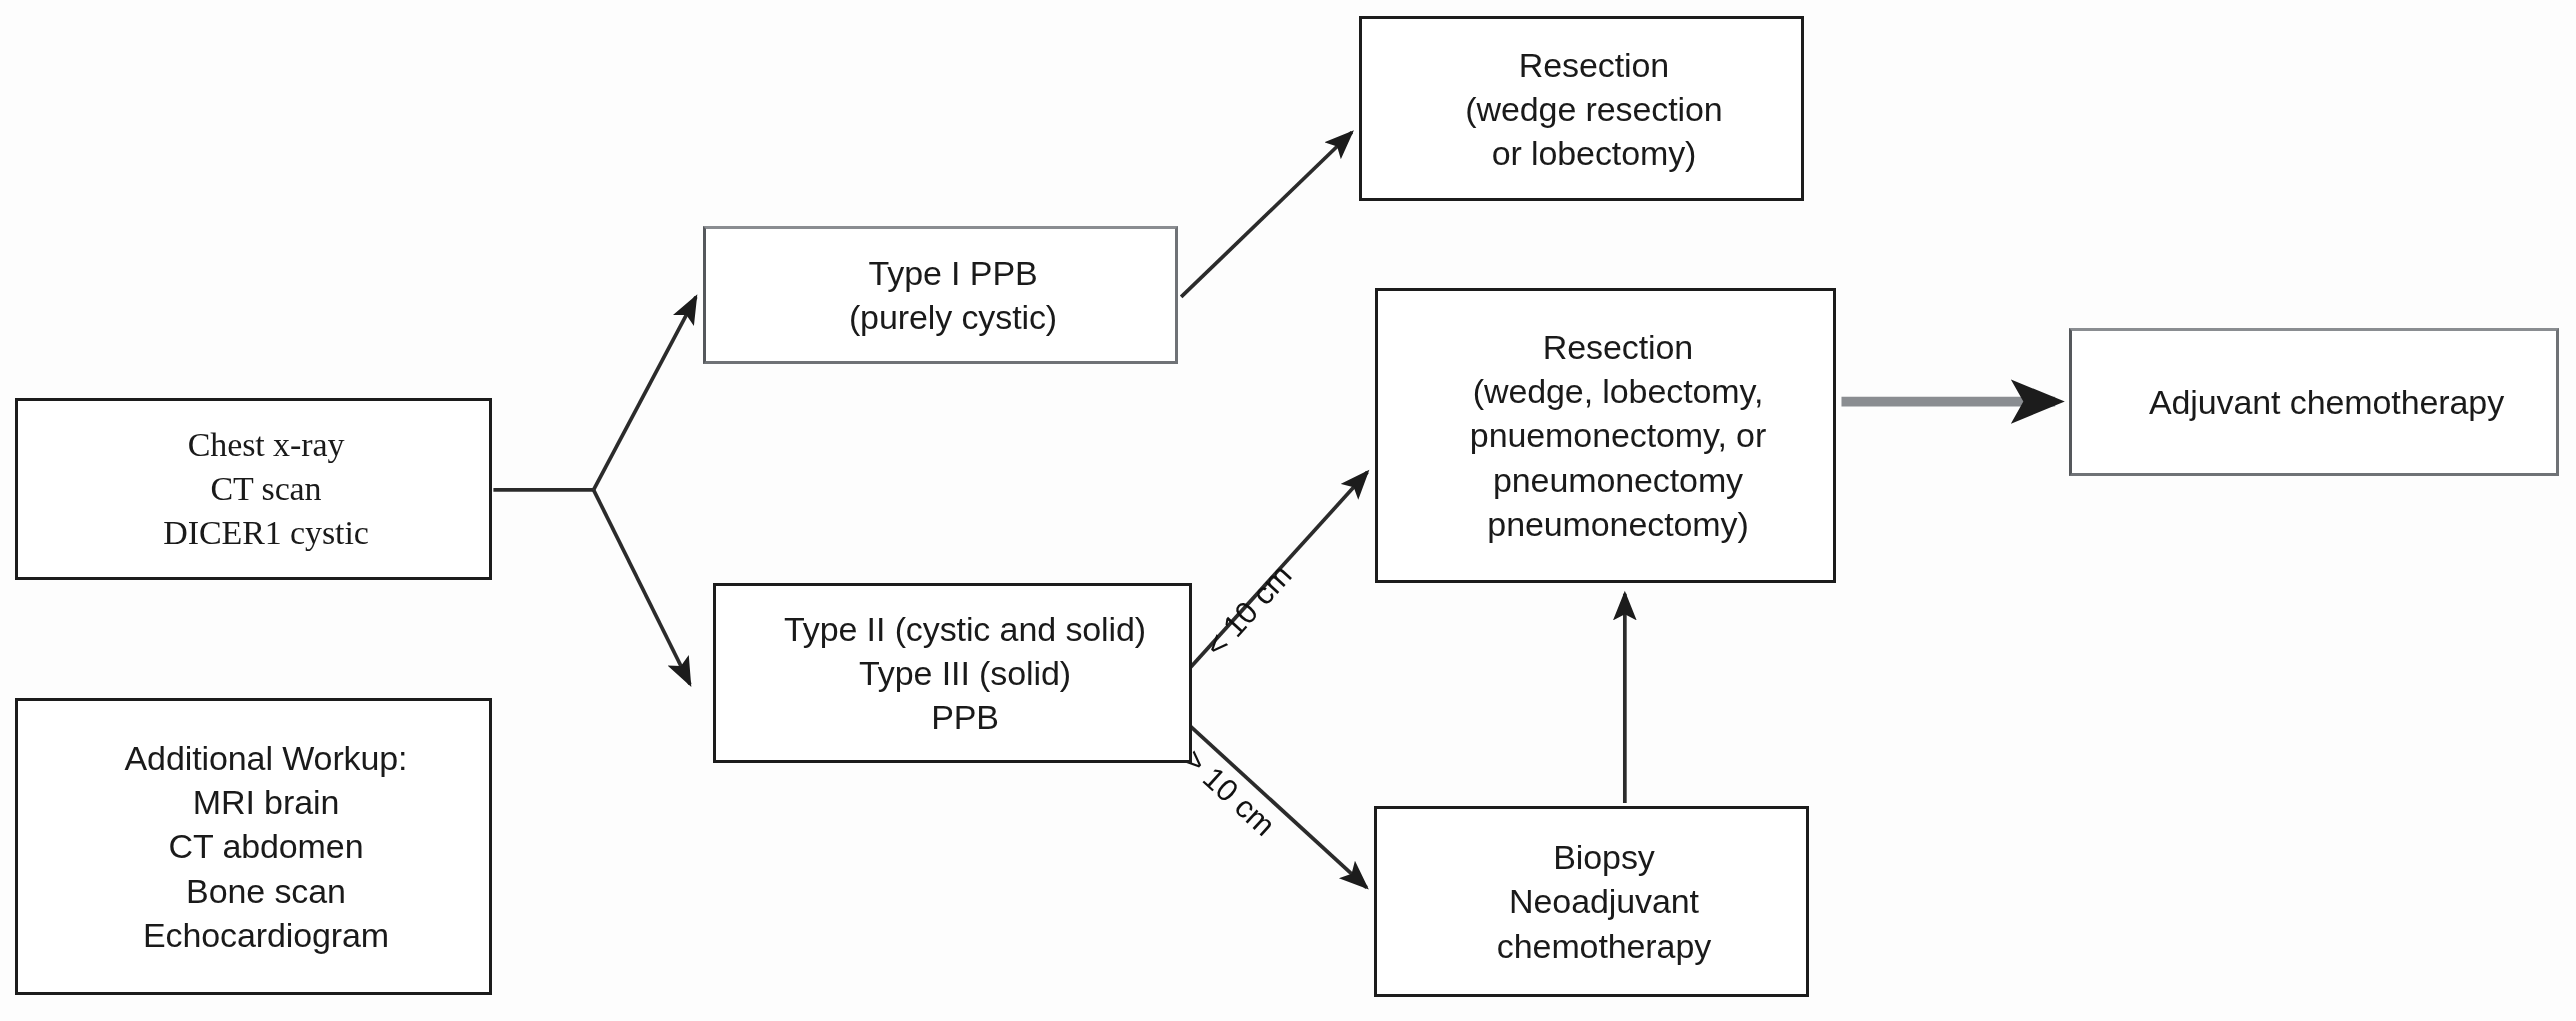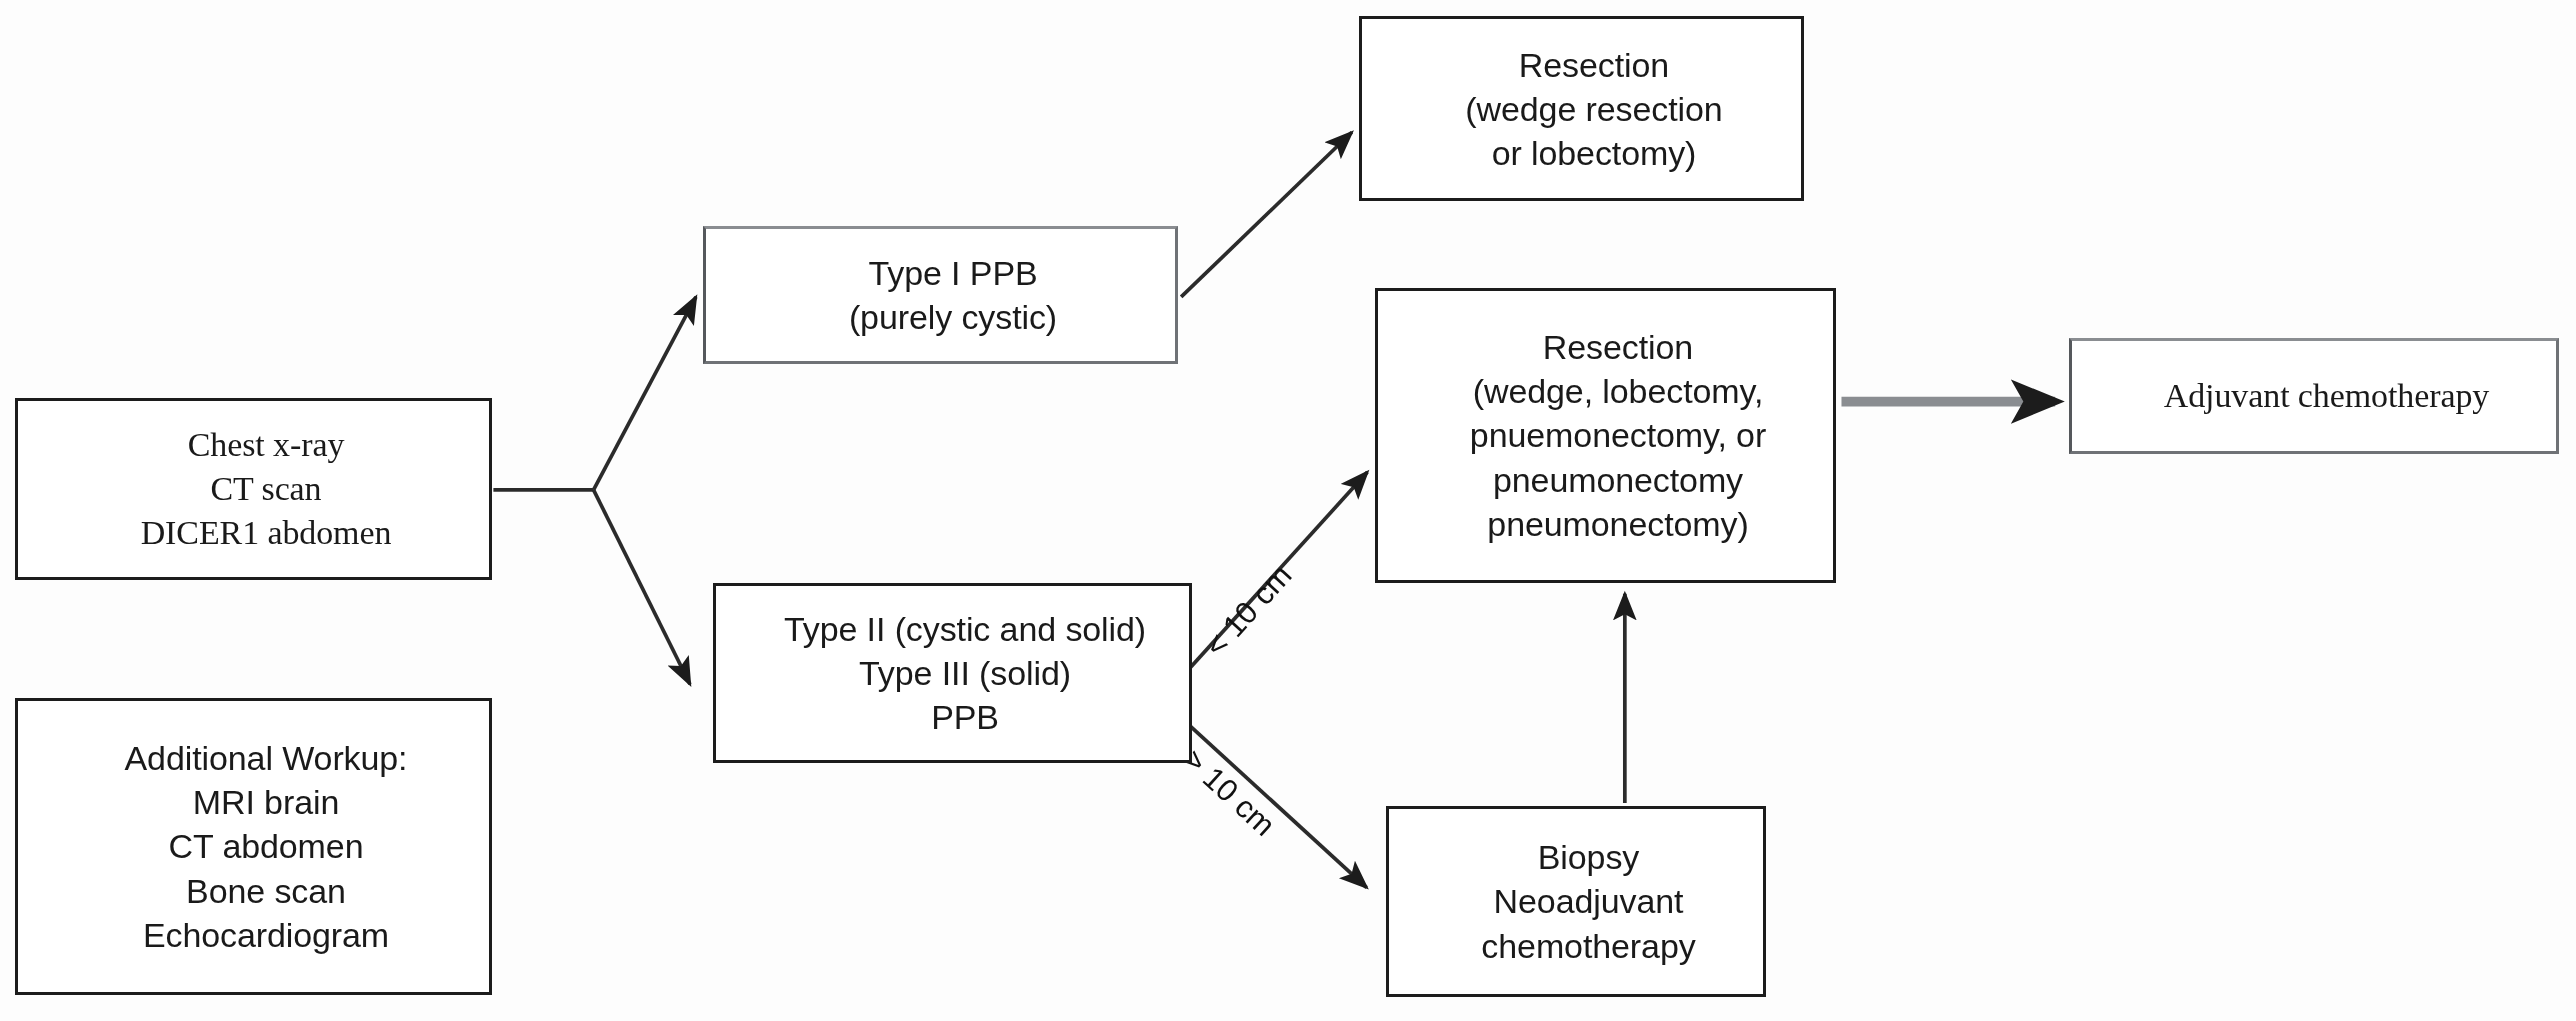--- a/index.html
+++ b/index.html
@@ -93,21 +93,21 @@
     <path d="M 2482,541 L 2770,541" stroke="#8a8d91" stroke-width="13" fill="none" marker-end="url(#ahfat)"></path>
   </svg>
 
   <div class="edge-label" style="left:1198px; top:640px; transform: rotate(-47.8deg);">&lt; 10 cm</div>
 
   <div class="edge-label" style="left:1200px; top:742px; transform: rotate(42.4deg);">&gt; 10 cm</div>
 
   <div class="box hard" style="left:15px; top:398px; width:477px; height:182px;font-family:Liberation Serif, serif;">
     <span class="ln">Chest x-ray</span>
     <span class="ln">CT scan</span>
-    <span class="ln">DICER1 abdomen</span>
+    <span class="ln">DICER1 cystic</span>
   </div>
 
   <div class="box hard" style="left:15px; top:698px; width:477px; height:297px;">
     <span class="ln">Additional Workup:</span>
     <span class="ln">MRI brain</span>
     <span class="ln">CT abdomen</span>
     <span class="ln">Bone scan</span>
     <span class="ln">Echocardiogram</span>
   </div>
 
@@ -129,24 +129,24 @@
   </div>
 
   <div class="box hard" style="left:1375px; top:288px; width:461px; height:295px;">
     <span class="ln">Resection</span>
     <span class="ln">(wedge, lobectomy,</span>
     <span class="ln">pnuemonectomy, or</span>
     <span class="ln">pneumonectomy</span>
     <span class="ln">pneumonectomy)</span>
   </div>
 
-  <div class="box" style="left:2069px; top:338px; width:490px; height:116px;font-family:Liberation Serif, serif;">
+  <div class="box" style="left:2069px; top:328px; width:490px; height:148px;">
     <span class="ln">Adjuvant chemotherapy</span>
   </div>
 
-  <div class="box hard" style="left:1374px; top:806px; width:380px; height:191px;margin-left:12px;">
+  <div class="box hard" style="left:1374px; top:806px; width:435px; height:191px;">
     <span class="ln">Biopsy</span>
     <span class="ln">Neoadjuvant</span>
     <span class="ln">chemotherapy</span>
   </div>
 
 </div>
 
 
 </body></html>

